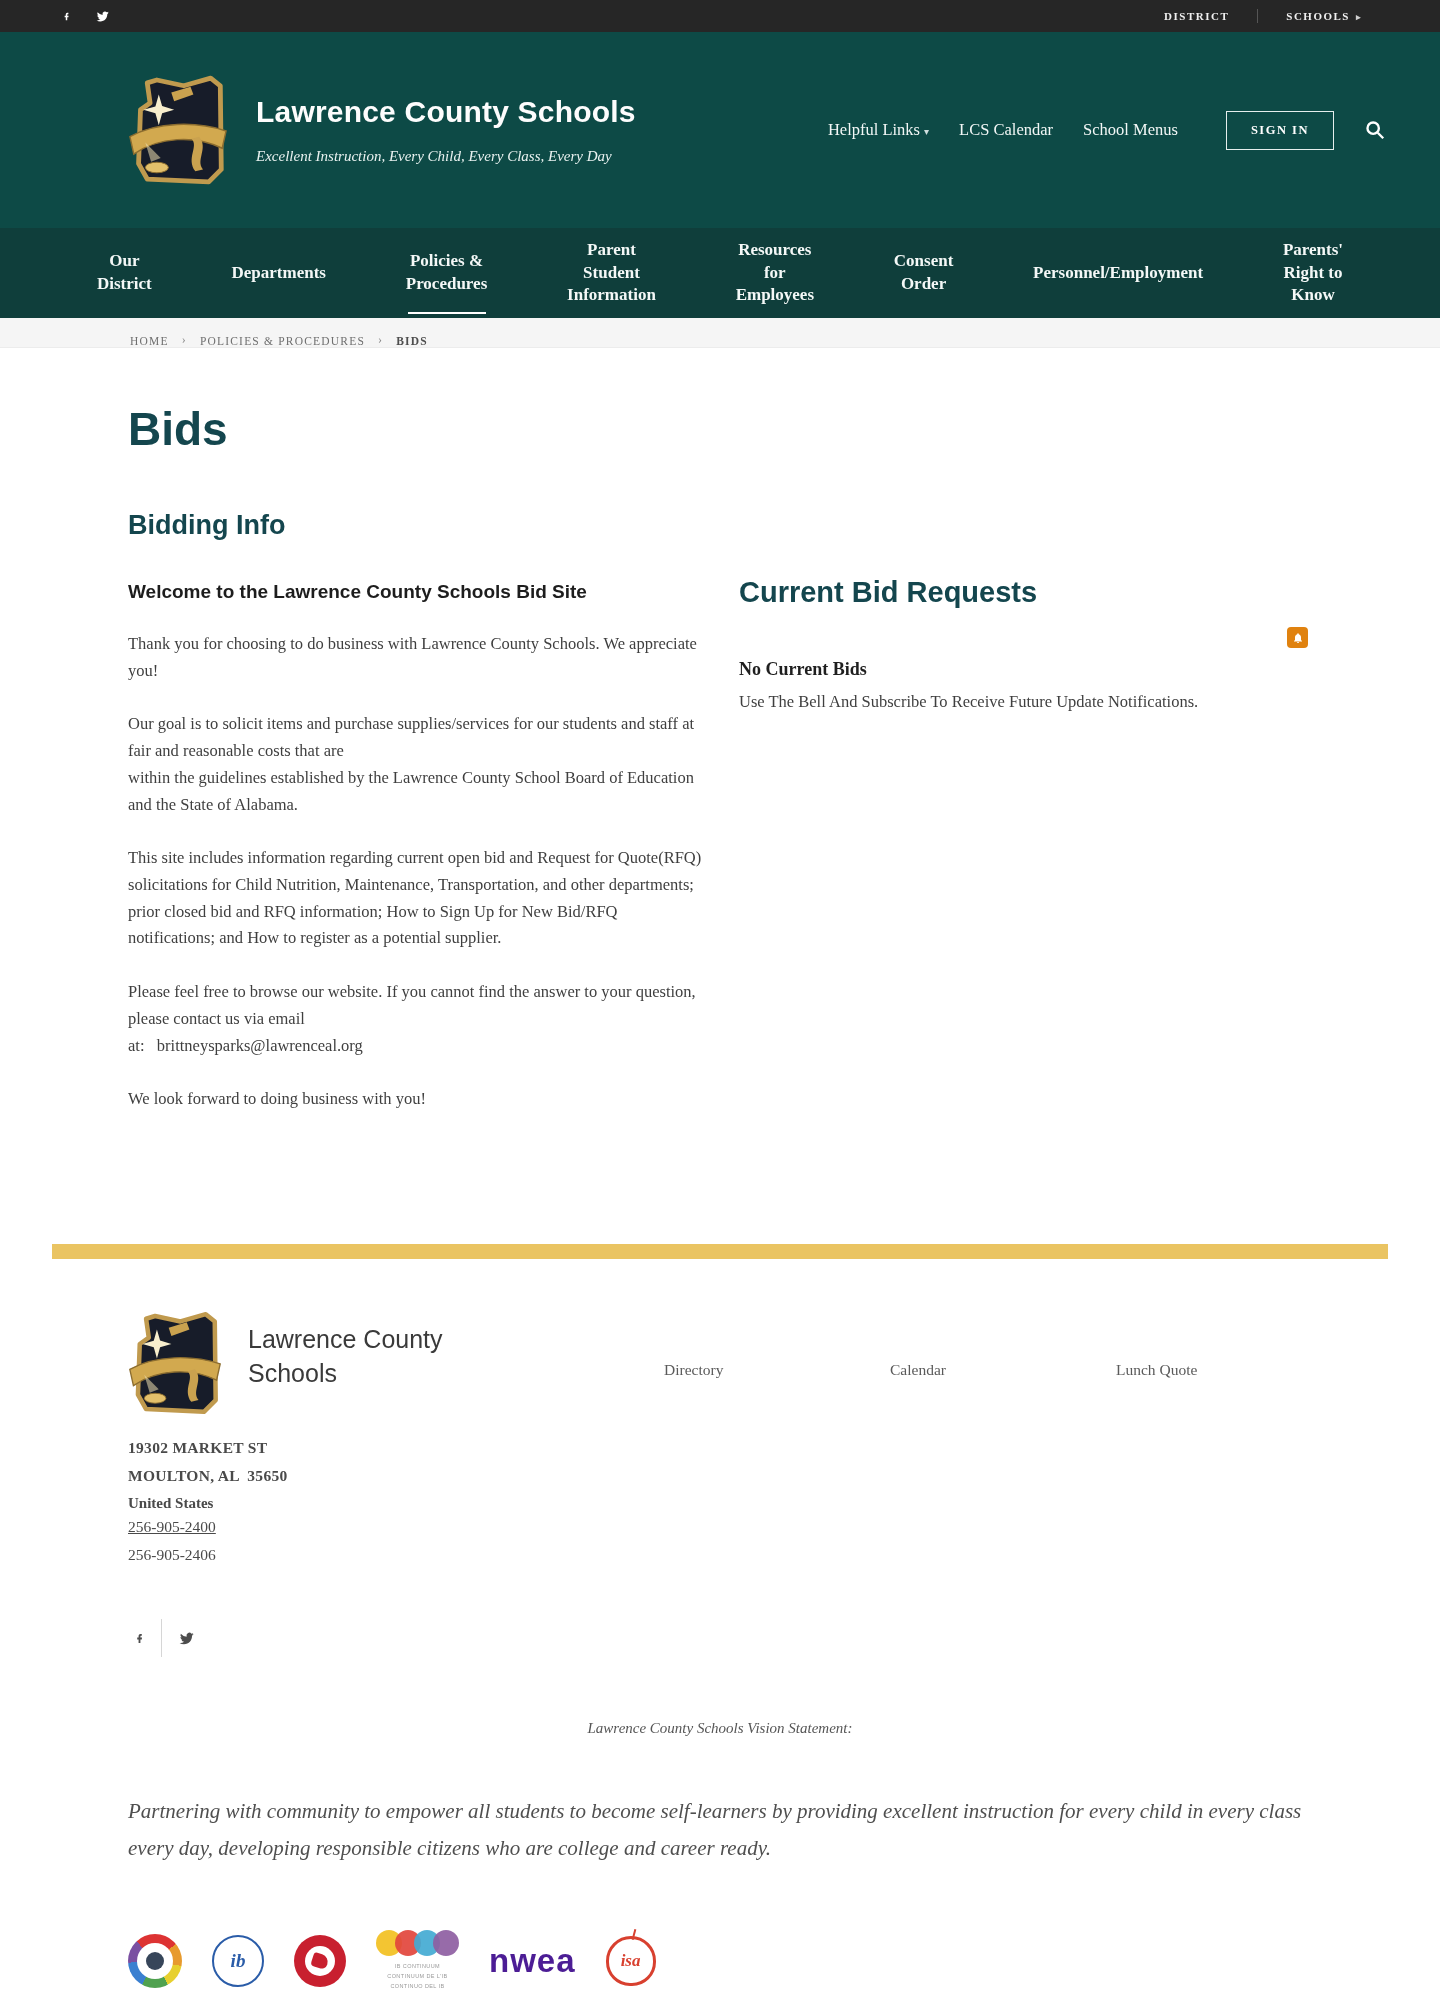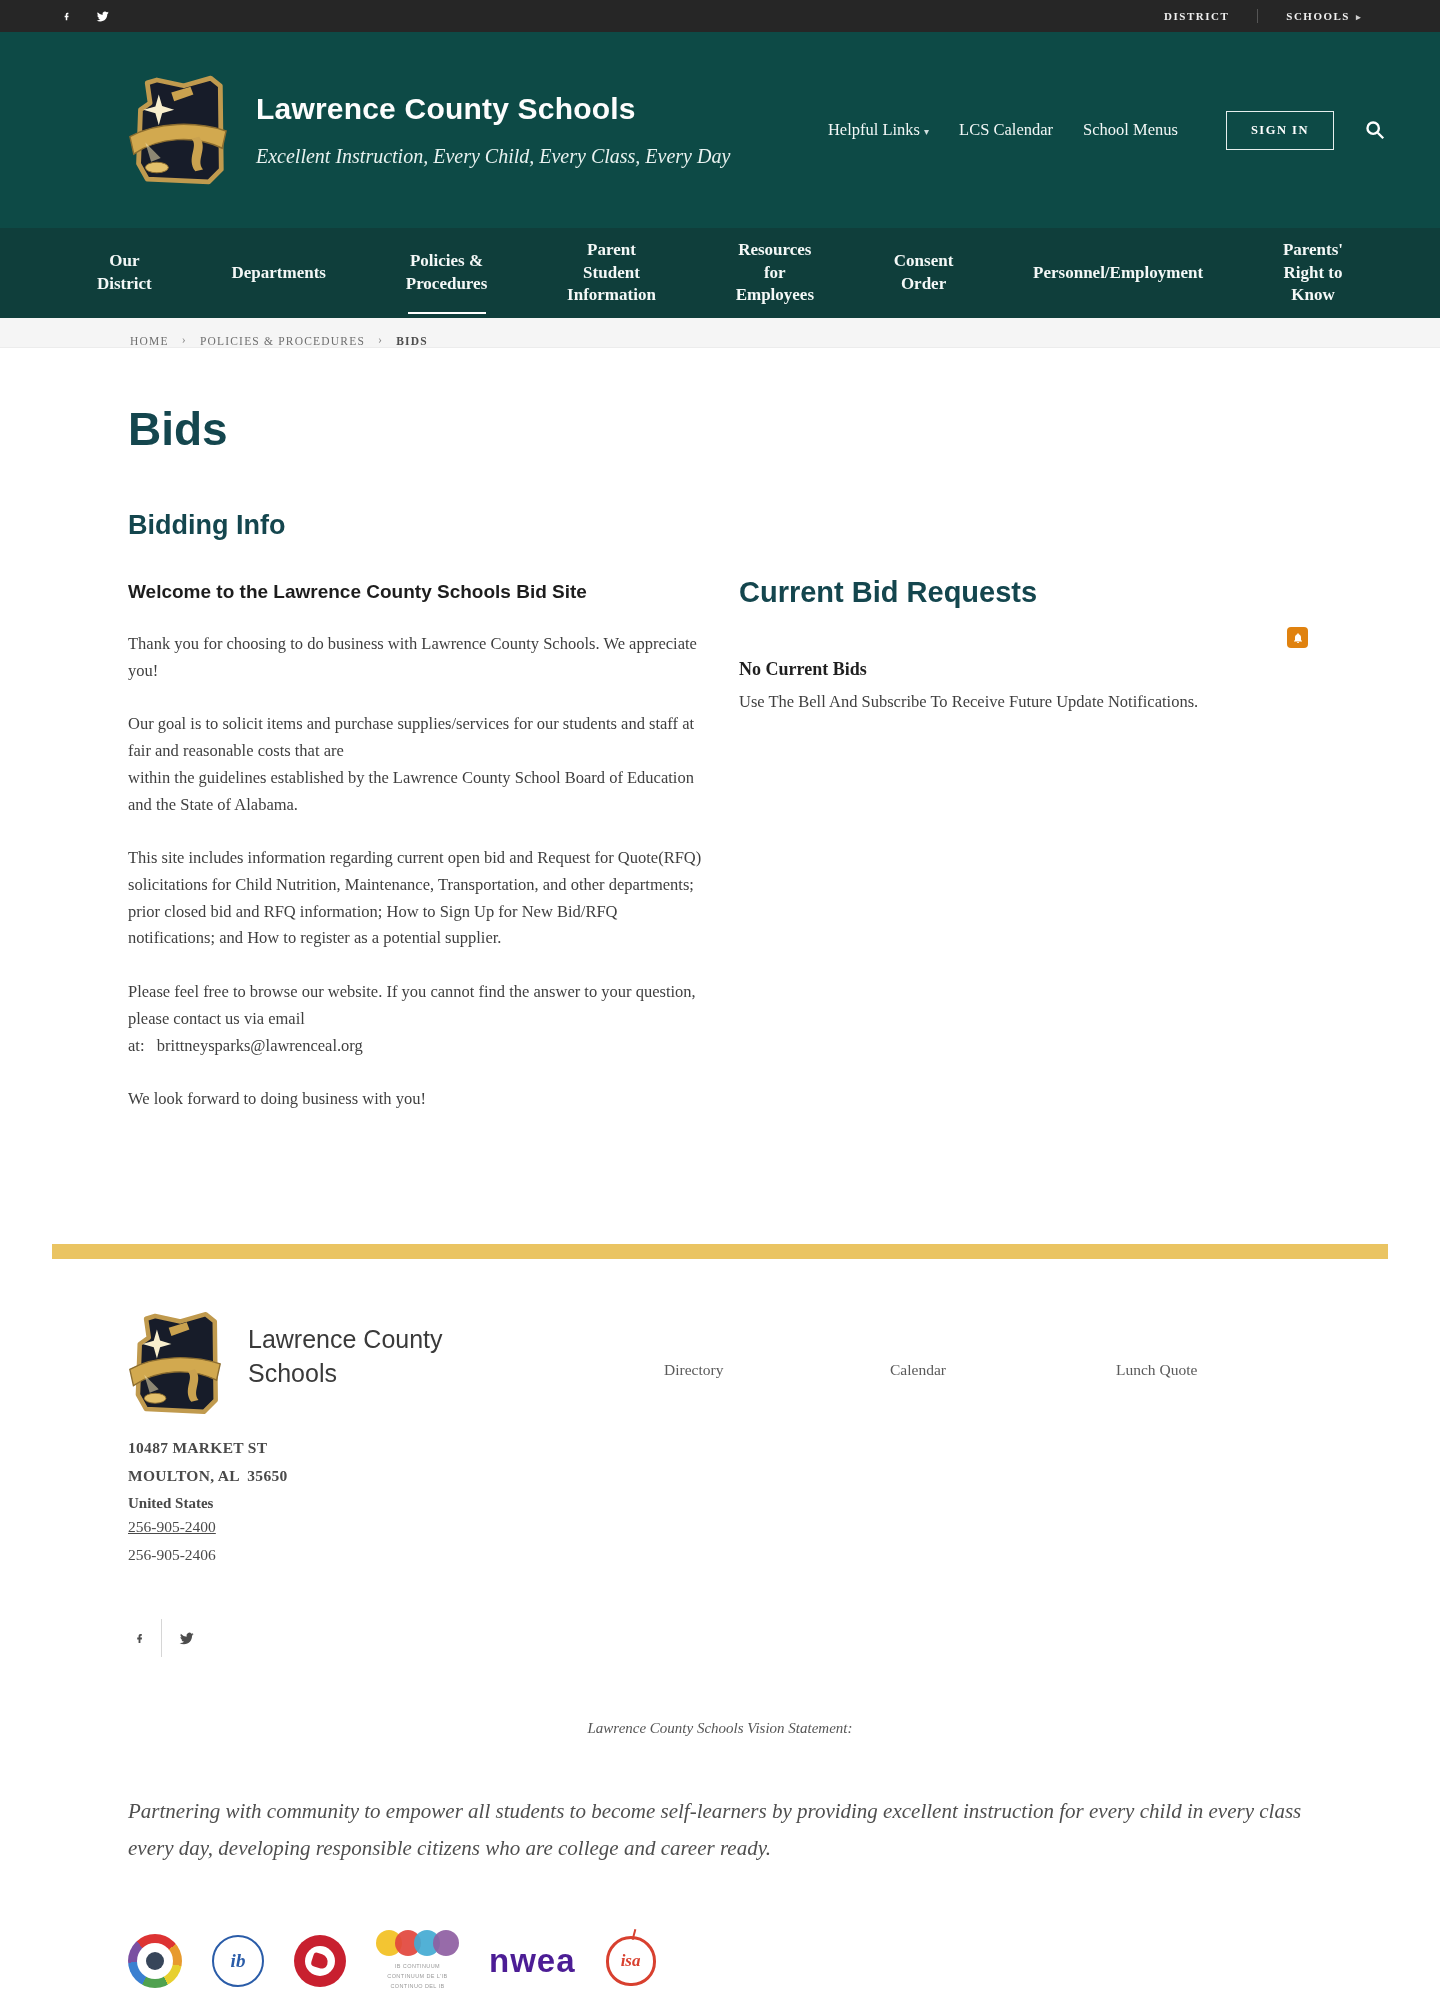--- a/index.html
+++ b/index.html
@@ -15,21 +15,21 @@
   .topbar-right a { font-size:11px; font-weight:bold; letter-spacing:1.5px; color:#f0f0f0; padding:0 28px; }
   .topbar-sep { width:1px; height:14px; background:#555; }
   .arrow-right { font-size:9px; margin-left:6px; color:#cfcfcf; }
 
   
   .header { height:196px; background:#0d4a46; display:flex; align-items:center; padding:0 50px 0 128px; }
   .crest { display:block; }
   .header-brand { display:flex; align-items:center; }
   .header-text { margin-left:28px; }
   .site-title { font-family:"Liberation Sans", sans-serif; font-weight:bold; font-size:30px; color:#fdfdfd; letter-spacing:.2px; }
-  .site-tagline { font-style:italic; font-size:20px; color:#e9f2f0; margin-top:19px; }
+  .site-tagline { font-style:italic; font-size:15px; color:#e9f2f0; margin-top:19px; }
   .header-right { margin-left:auto; display:flex; align-items:center; }
   .header-link { color:#f2f7f6; font-size:16.5px; margin-right:30px; }
   .chev { font-size:10px; margin-left:4px; color:#cfdedd; }
   .signin-btn { border:1px solid #e6eeed; color:#fff; background:transparent; font-family:"Liberation Serif", serif; font-weight:bold; font-size:12.5px; letter-spacing:1.5px; padding:11px 24px; margin:0 26px 0 18px; cursor:pointer; }
   .search-btn { background:none; border:none; color:#fff; cursor:pointer; display:flex; align-items:center; padding:4px; }
 
   
   .mainnav { height:90px; background:#0f3e3b; display:flex; align-items:center; justify-content:space-between; padding:0 95px; }
   .nav-item { color:#f4f8f7; font-weight:bold; font-size:17px; line-height:1.35; text-align:center; white-space:pre-line; position:relative; padding:4px 2px; }
   .nav-item.active::after { content:""; position:absolute; left:50%; transform:translateX(-50%); bottom:-14px; width:78px; height:2px; background:#fff; }
@@ -238,21 +238,21 @@
       <div class="footer-name">Lawrence County Schools</div>
     </div>
     <div class="footer-links">
       <a>Directory</a>
       <a>Calendar</a>
       <a>Lunch Quote</a>
     </div>
   </div>
 
   <div class="footer-address">
-    <div class="addr-strong">10487 MARKET ST</div>
+    <div class="addr-strong">19302 MARKET ST</div>
     <div class="addr-strong">MOULTON, AL  35650</div>
     <div class="addr-plain">United States</div>
     <a class="phone-link">256-905-2400</a>
     <div class="phone2">256-905-2406</div>
   </div>
 
   <div class="footer-social">
     <a title="Facebook">
       <svg width="11" height="17" viewBox="0 0 24 24" fill="currentColor">
           <path d="M17 2v4h-2c-.7 0-1 .8-1 1.5V10h3.5l-.5 4H14v8h-4v-8H7v-4h3V6a4 4 0 0 1 4-4h3z"></path>

